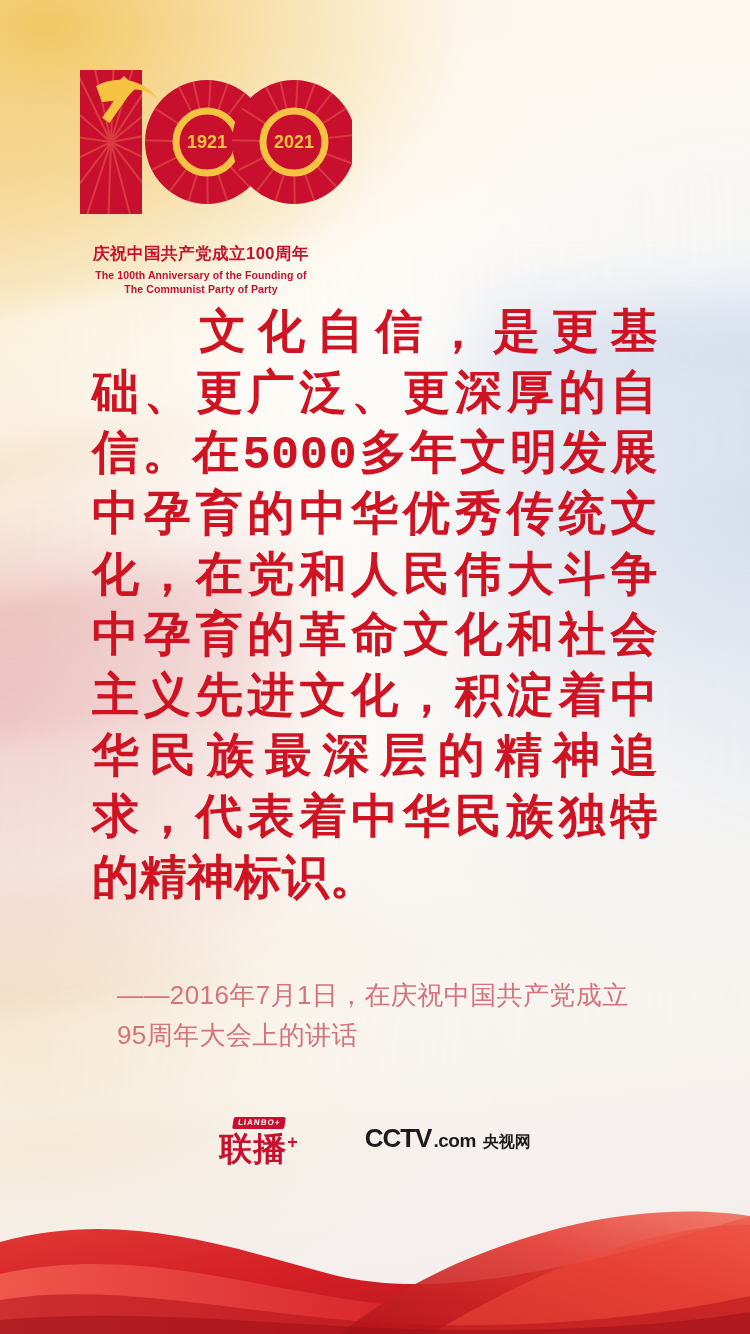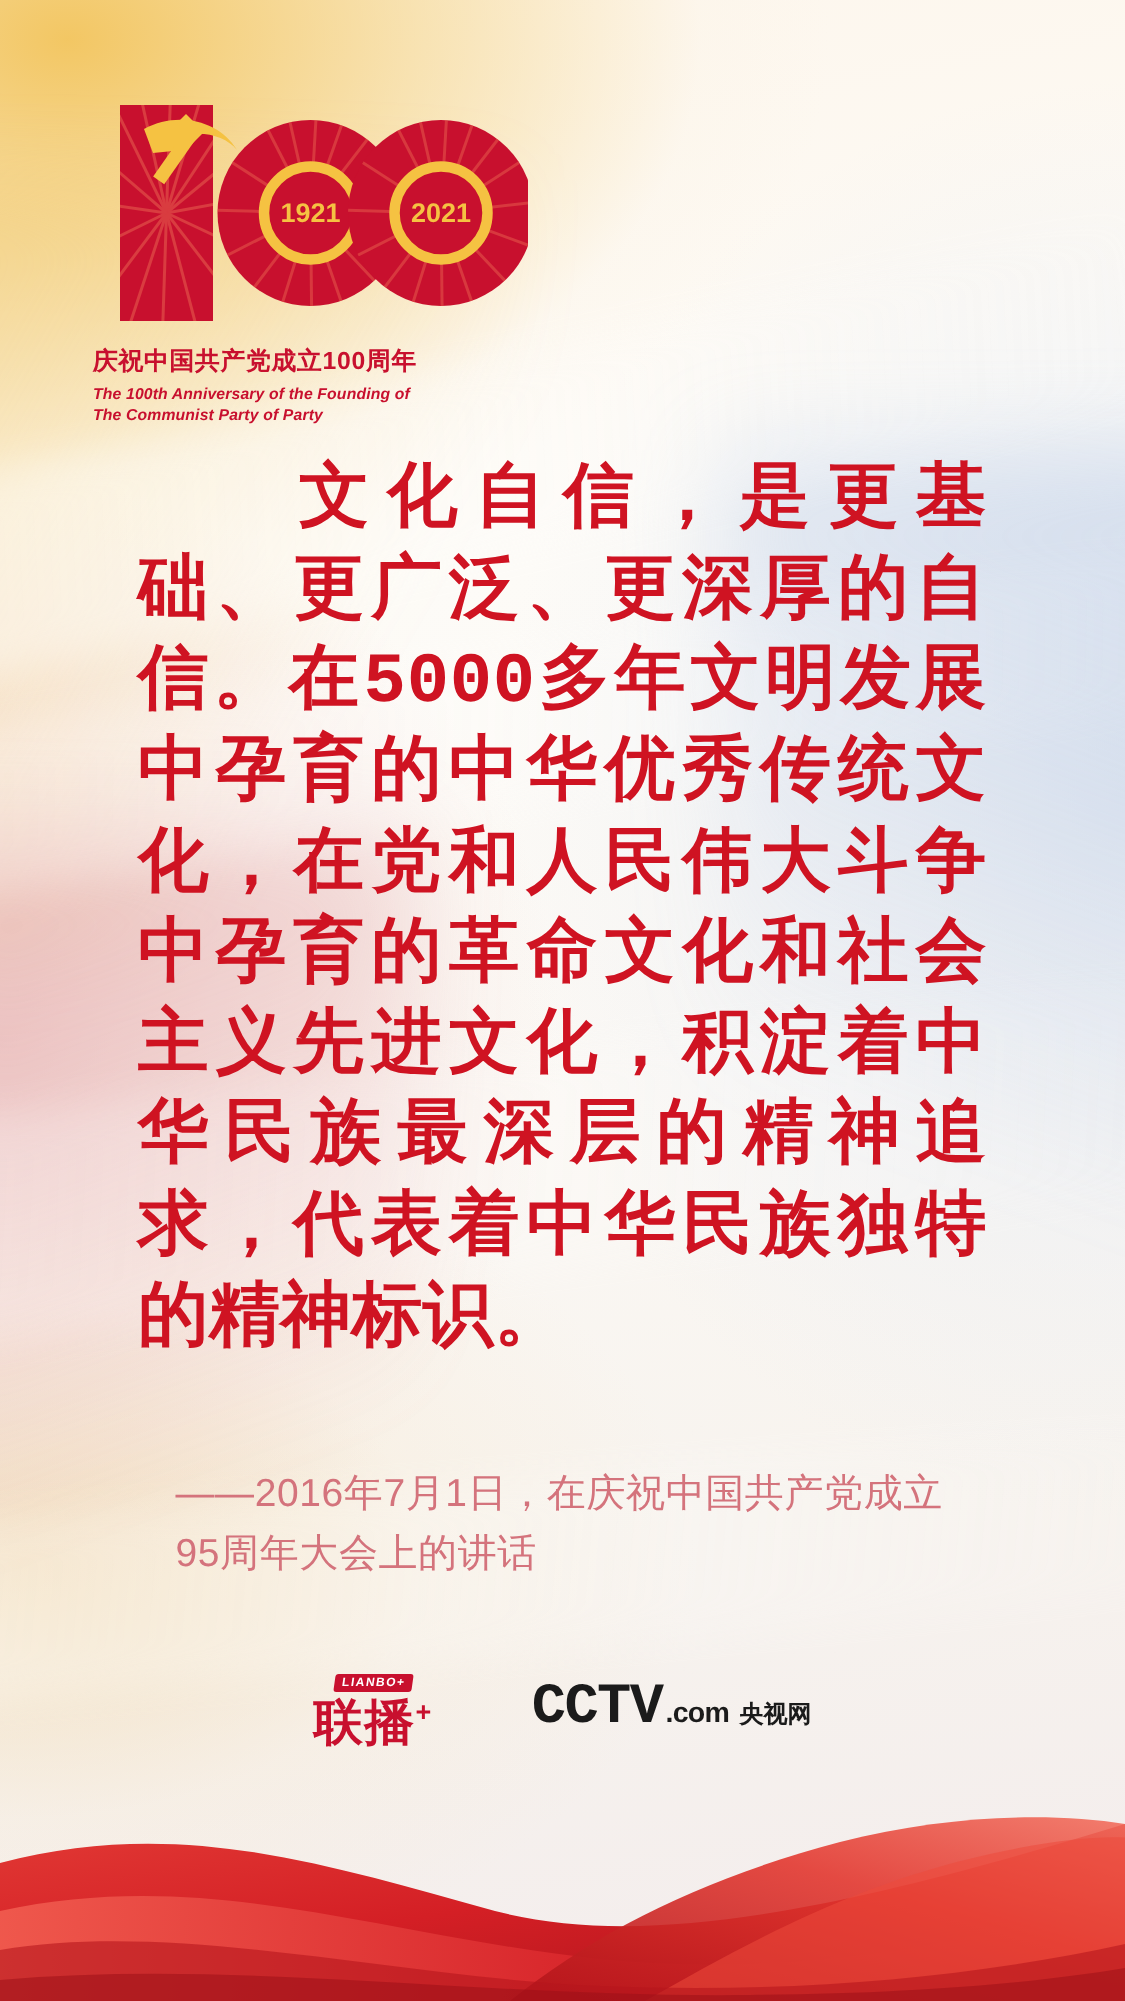--- a/index.html
+++ b/index.html
@@ -68,38 +68,38 @@
   
   .emblem {
     position: absolute;
     left: 62px;
     top: 42px;
     width: 300px;
   }
   .emblem svg { display: block; }
 
   .emblem-captions {
-    margin-top: 4px;
+    margin-top: 16px;
+    text-align: center;
     width: 278px;
   }
   .cap-cn {
     color: #c8102e;
     font-size: 16.5px;
     font-weight: bold;
     letter-spacing: .5px;
     line-height: 1.25;
   }
   .cap-en {
     color: #c8102e;
     font-size: 10.5px;
     font-weight: bold;
     line-height: 1.35;
     margin-top: 4px;
     letter-spacing: .1px;
-    font-style: italic;
   }
 
   
   .quote {
     position: absolute;
     left: 92px;
     top: 305px;
     width: 566px;
     color: #cf1322;
     font-size: 47px;
@@ -160,23 +160,23 @@
     font-size: 18px;
     vertical-align: super;
   }
   .cctv {
     display: flex;
     align-items: baseline;
     color: #1b1b1b;
     font-weight: bold;
   }
   .cctv .mark {
-    font-size: 38px;
+    font-size: 26px;
     letter-spacing: -1px;
-    font-family: Liberation Mono, monospace;
+    font-family: Liberation Sans, sans-serif;
     text-align: right;
   }
   .cctv .dotcom {
     font-size: 19px;
     margin-left: 2px;
     letter-spacing: -.5px;
   }
   .cctv .cn {
     font-size: 16px;
     margin-left: 7px;

